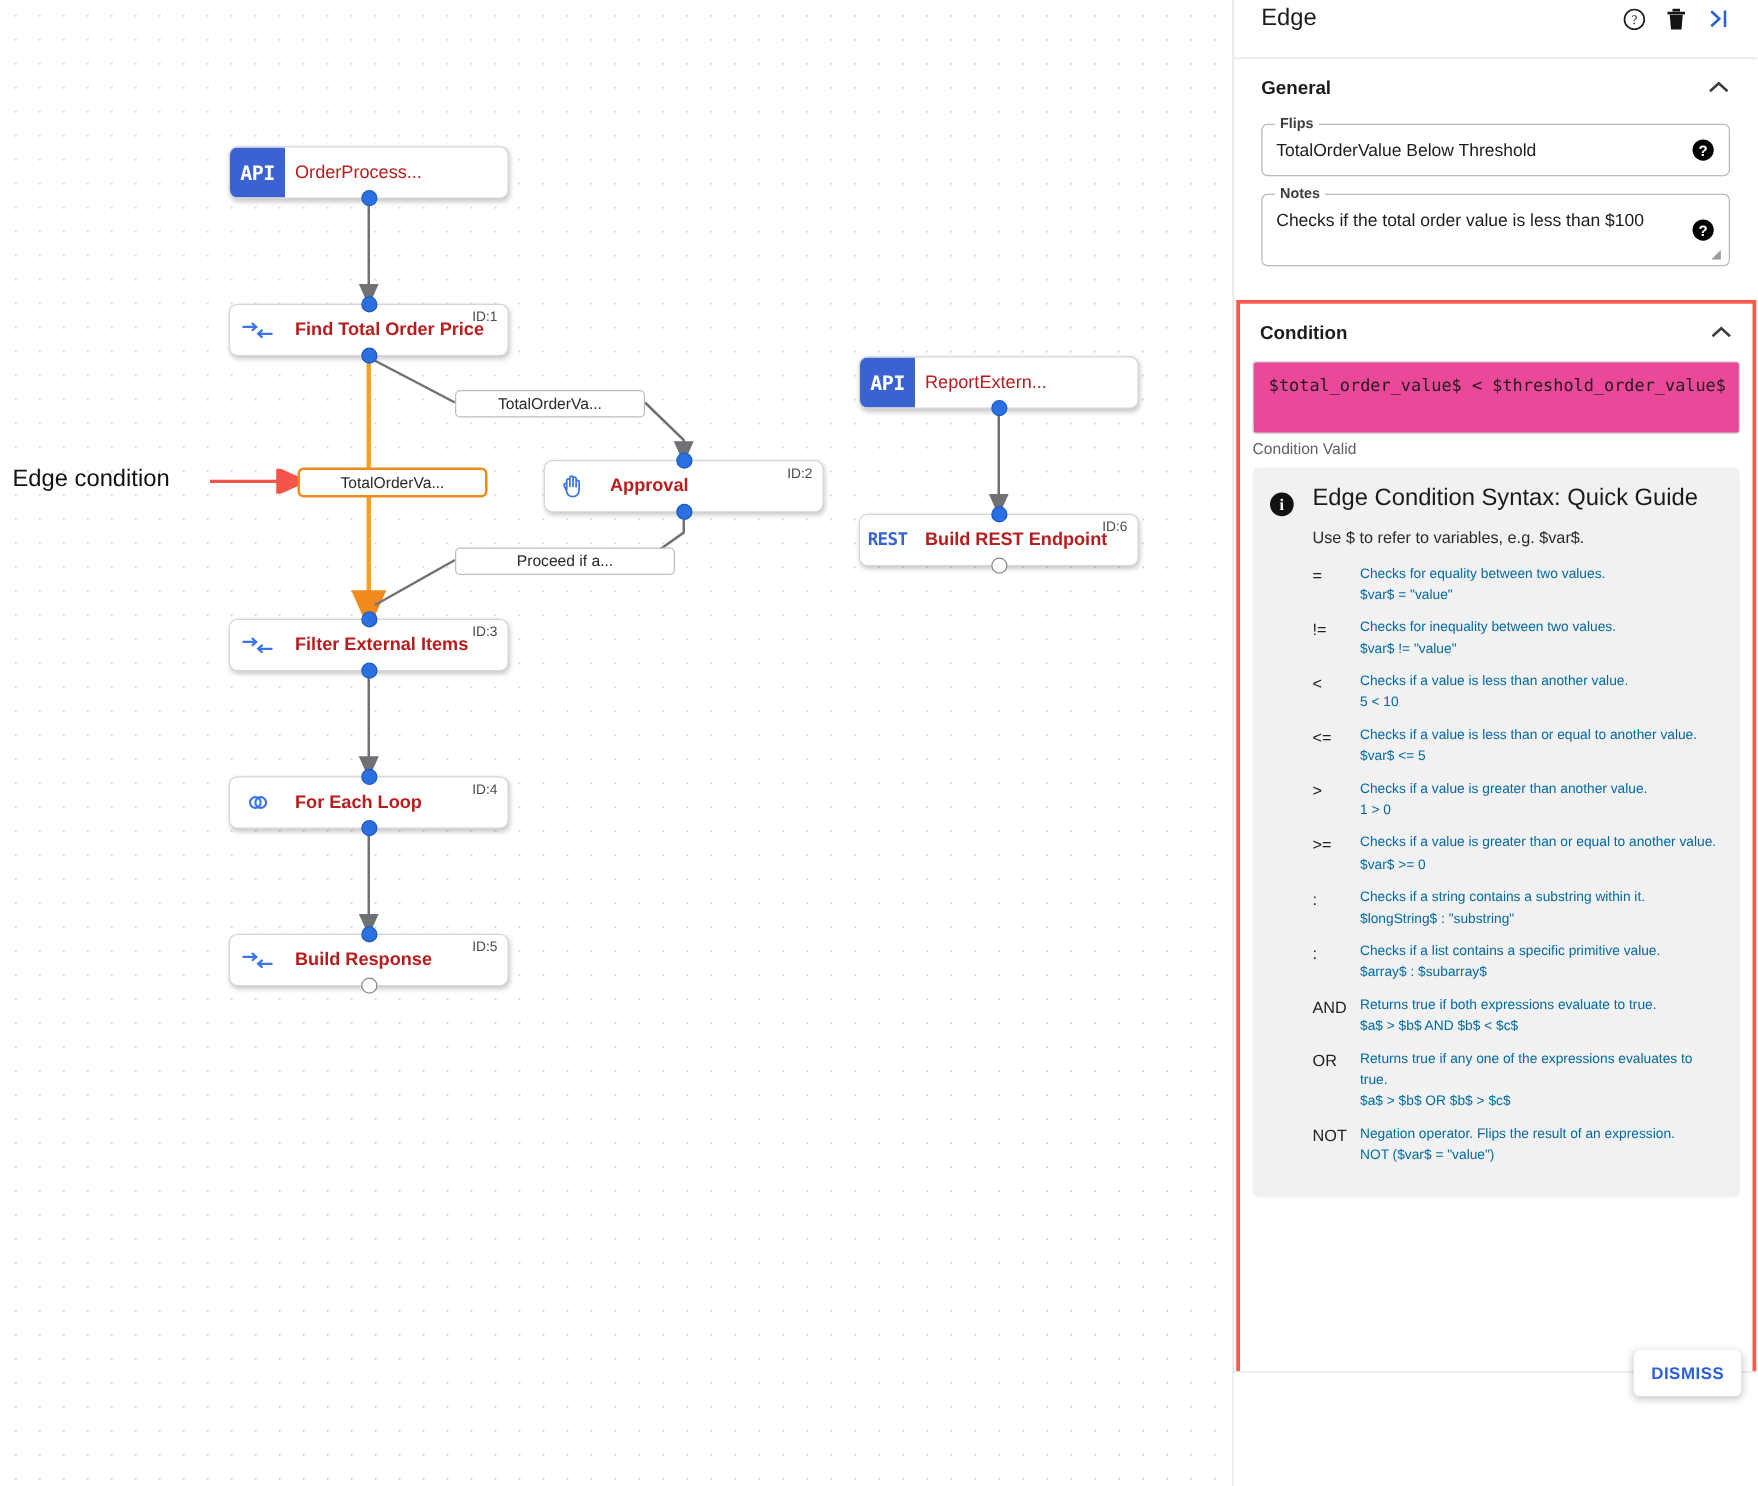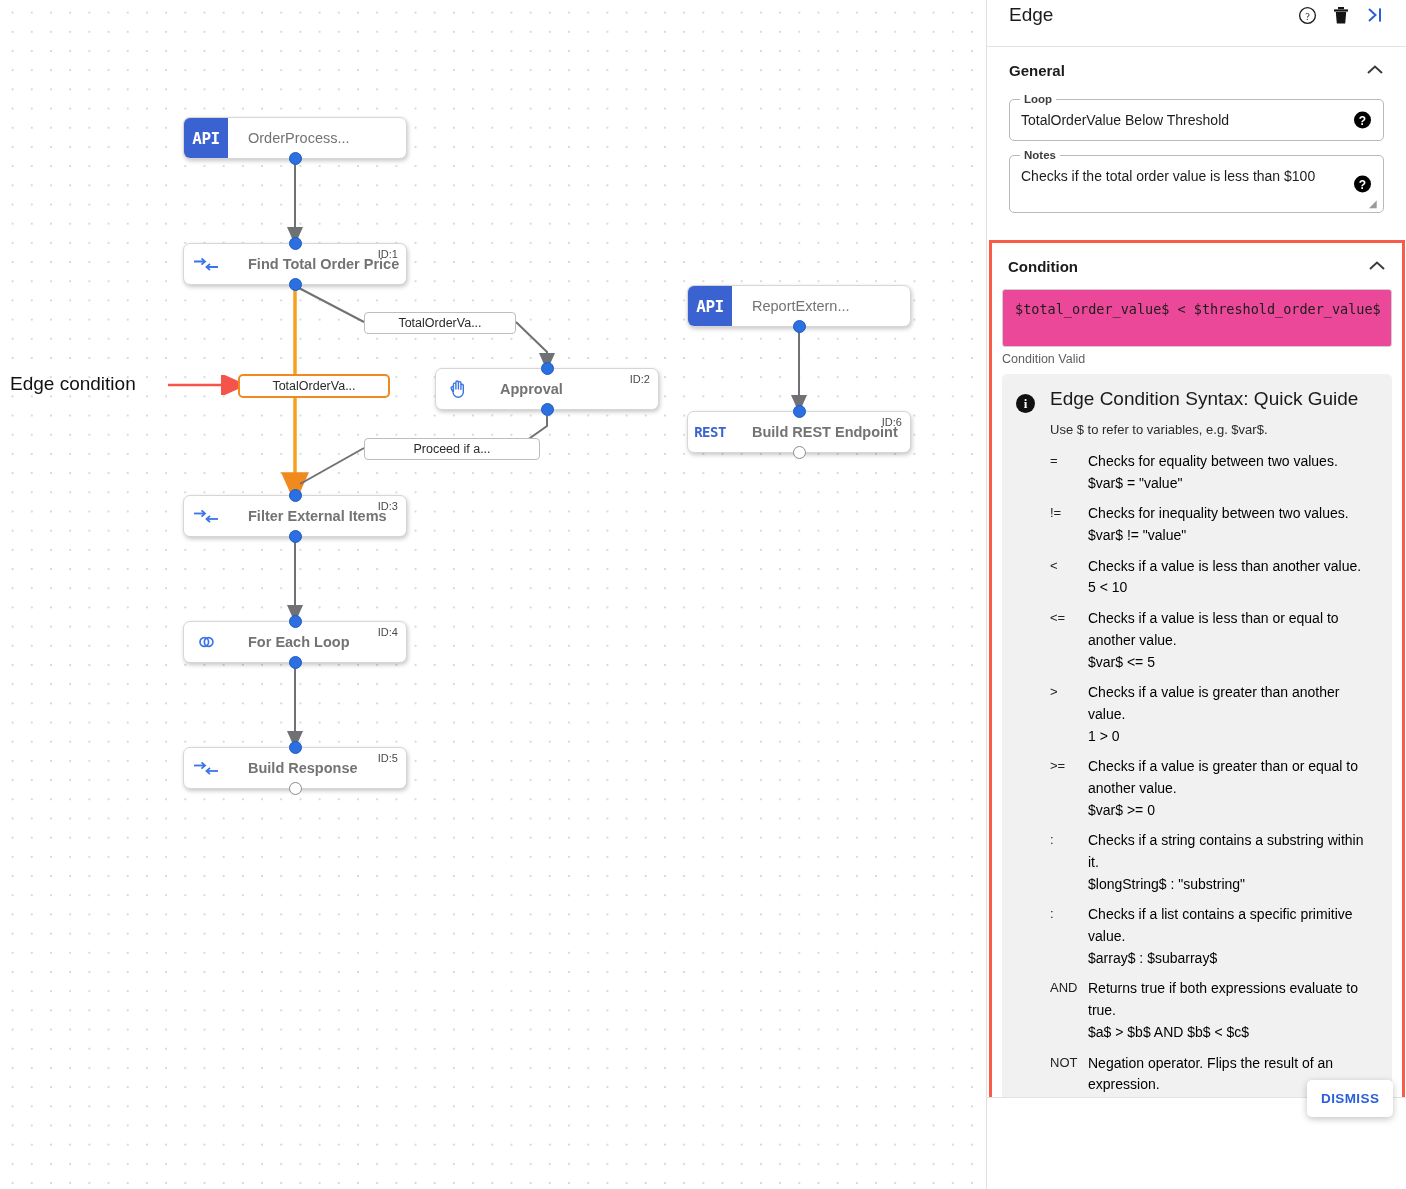--- a/index.html
+++ b/index.html
@@ -52,22 +52,22 @@
     color: #3a62d0;
     font-family: "DejaVu Sans Mono", monospace;
     font-weight: bold;
     font-size: 14px;
     letter-spacing: -0.5px;
   }
   .node-iconbox.glyph { color: #3a74e8; }
   .node-title {
     font-size: 14.5px;
     font-weight: bold;
-    color: #737373;
-    padding-left: 20px;
+    color: #b91c1c;
+    padding-left: 8px;
     white-space: nowrap;
   }
   .node-title.plain { font-weight: normal; font-size: 14.5px; }
   .node-id {
     position: absolute;
     right: 8px; top: 4px;
     font-size: 11px;
     color: #4a4a4a;
     font-weight: normal;
   }
@@ -250,22 +250,22 @@
     margin-bottom: 9px;
   }
   .op-sym {
     flex: 0 0 38px;
     font-size: 13px;
     color: #222;
     line-height: 1.55;
   }
   .op-text {
     flex: 1;
-    font-size: 14px;
-    color: #000000;
+    font-size: 11px;
+    color: #0369a1;
     line-height: 1.55;
   }
   .op-ex { display: block; }
 
   #panel-footer {
     position: absolute;
     left: 0; bottom: 0;
     width: 420px;
     height: 92px;
     border-top: 1px solid #e3e3e3;
@@ -450,21 +450,21 @@
 
     <div class="section">
       <div class="section-head">
         <div class="title">General</div>
         <svg class="chev" width="18" height="12" viewBox="0 0 18 12">
           <path d="M2,9 L9,2.6 L16,9" fill="none" stroke="#3c3c3c" stroke-width="2"></path>
         </svg>
       </div>
 
       <div class="field">
-        <span class="legend">Loop</span>
+        <span class="legend">Flips</span>
         <div class="value">TotalOrderValue Below Threshold</div>
         <span class="help-dot">?</span>
       </div>
 
       <div class="field tall">
         <span class="legend">Notes</span>
         <div class="value">Checks if the total order value is less than $100</div>
         <span class="help-dot">?</span>
         <span class="resize-grip">◢</span>
       </div>
@@ -519,20 +519,24 @@
               </div>
               <div class="op-row">
                 <div class="op-sym">:</div>
                 <div class="op-text">Checks if a list contains a specific primitive value.<span class="op-ex">$array$ : $subarray$</span></div>
               </div>
               <div class="op-row">
                 <div class="op-sym">AND</div>
                 <div class="op-text">Returns true if both expressions evaluate to true.<span class="op-ex">$a$ &gt; $b$ AND $b$ &lt; $c$</span></div>
               </div>
               <div class="op-row">
+                <div class="op-sym">OR</div>
+                <div class="op-text">Returns true if any one of the expressions evaluates to true.<span class="op-ex">$a$ &gt; $b$ OR $b$ &gt; $c$</span></div>
+              </div>
+              <div class="op-row">
                 <div class="op-sym">NOT</div>
                 <div class="op-text">Negation operator. Flips the result of an expression.<span class="op-ex">NOT ($var$ = "value")</span></div>
               </div>
             </div>
         </div>
       </div>
     </div>
 
     <div id="panel-footer">
       <button id="dismiss-btn">DISMISS</button>

